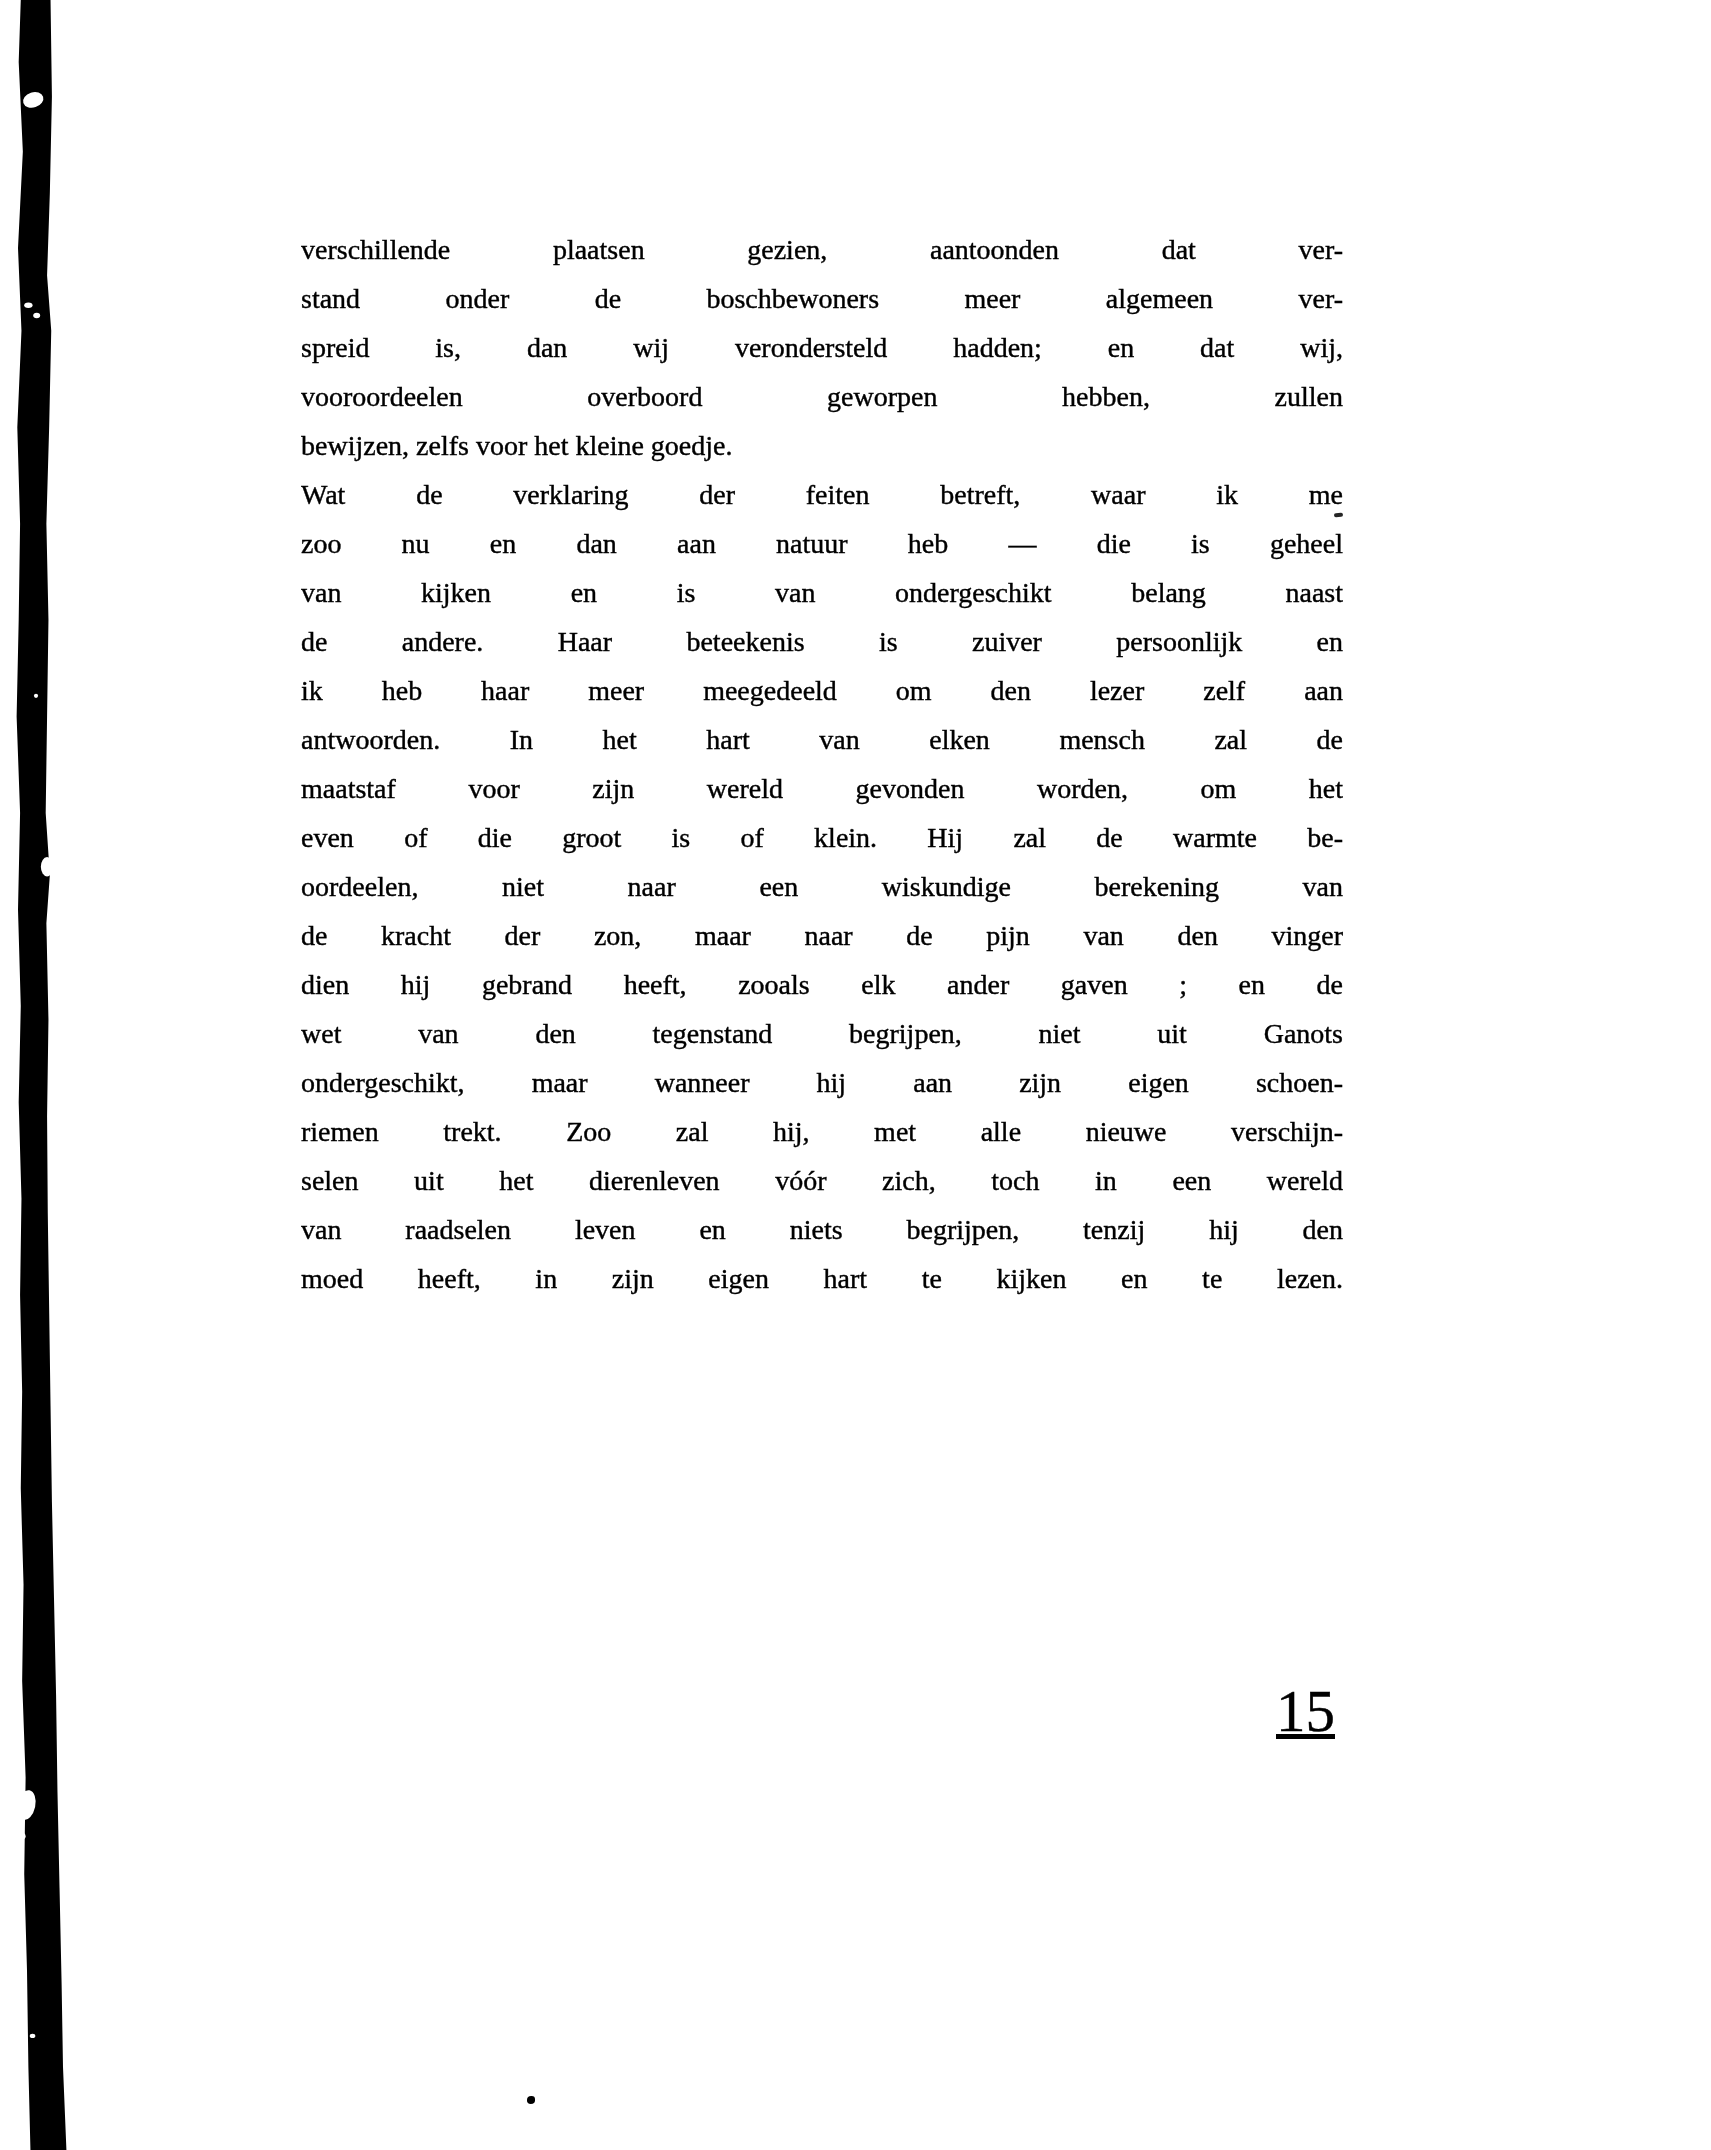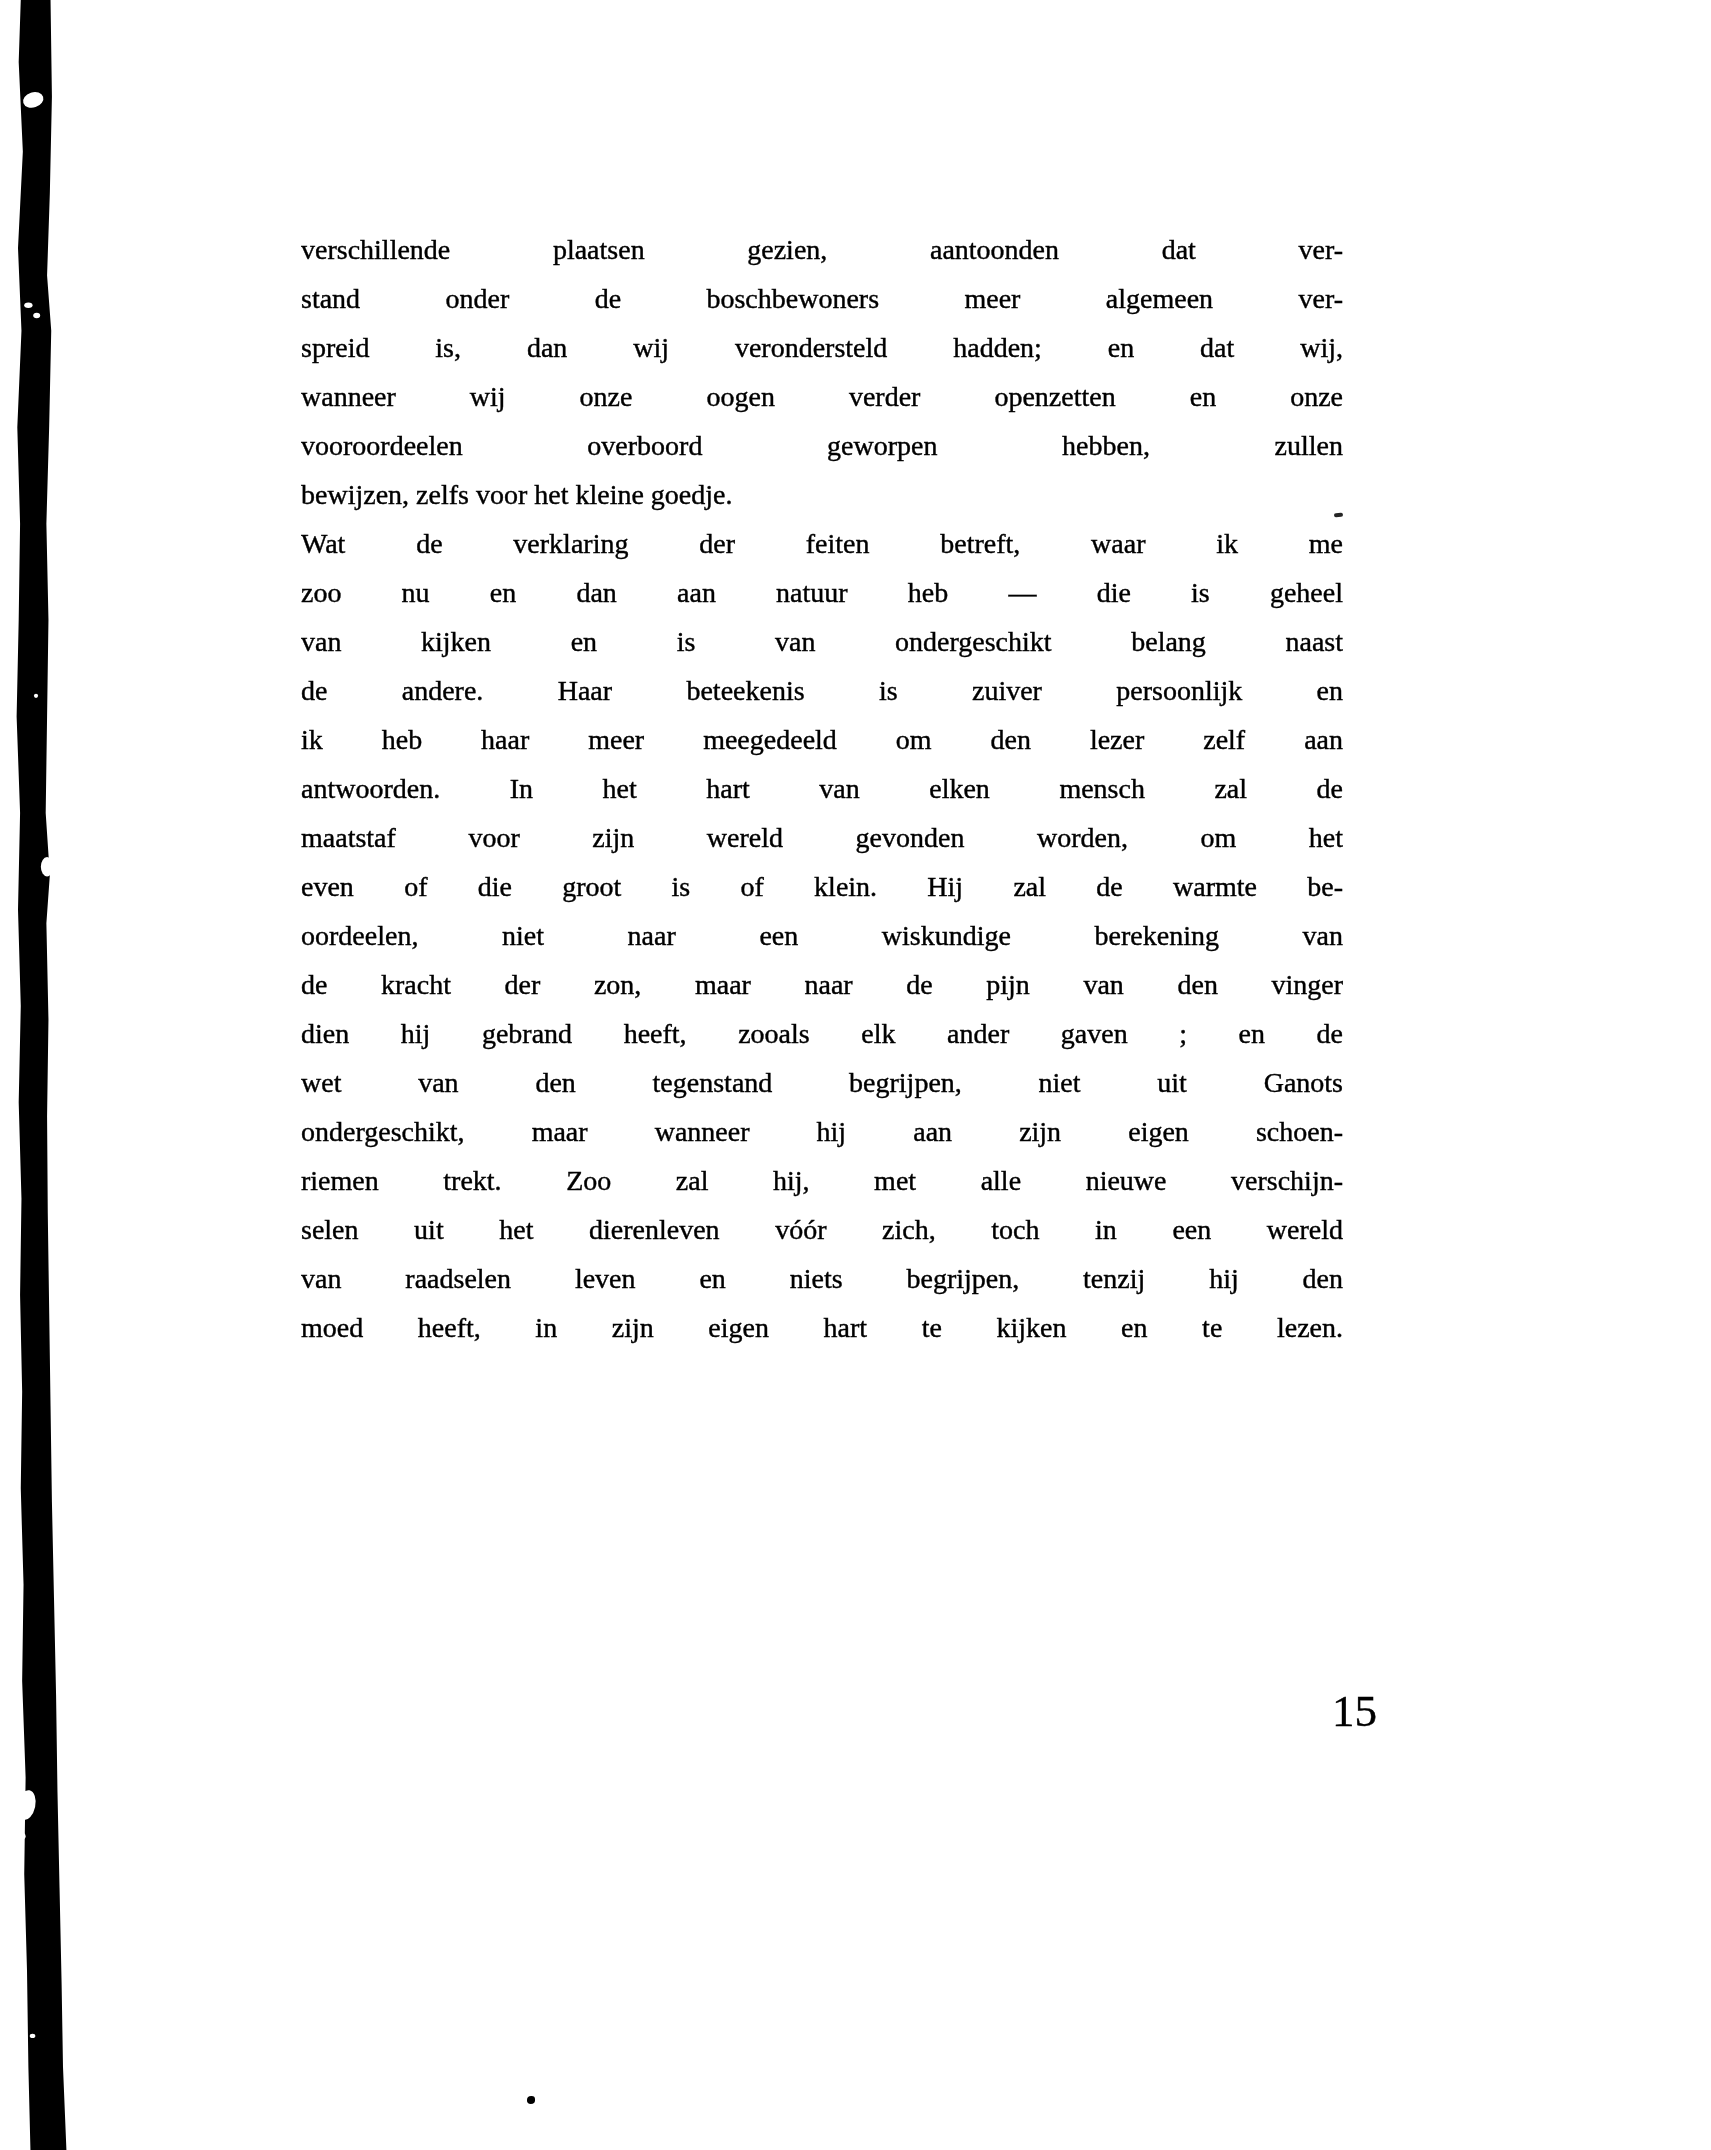--- a/index.html
+++ b/index.html
@@ -40,24 +40,25 @@
     height: 49px;
     overflow: hidden;
     text-align: justify;
     text-align-last: justify;
   }
   .line.para-end {
     text-align-last: left;
   }
   .page-number {
     position: absolute;
-    left: 1332px;
+    left: 1276px;
     top: 1689px;
-    font-size: 45px;
+    font-size: 59px;
     line-height: 45px;
+    text-decoration: underline;
     -webkit-text-stroke: 0.4px #000000;
   }
   .speck {
     position: absolute;
     background: #000000;
   }
   .speck-dot {
     left: 527px;
     top: 2096px;
     width: 8.3px;
@@ -95,21 +96,20 @@
     <ellipse cx="52" cy="1010" rx="3" ry="3" fill="#ffffff"></ellipse>
     <ellipse cx="38" cy="2620" rx="13" ry="22" fill="#ffffff" transform="rotate(12 38 2620)"></ellipse>
     <ellipse cx="31" cy="2665" rx="6" ry="5" fill="#ffffff"></ellipse>
     <ellipse cx="47" cy="2955" rx="4" ry="3" fill="#ffffff"></ellipse>
   </svg>
 
   <div class="text-block">
       <div class="line">verschillende plaatsen gezien, aantoonden dat ver-</div>
       <div class="line">stand onder de boschbewoners meer algemeen ver-</div>
       <div class="line">spreid is, dan wij verondersteld hadden; en dat wij,</div>
-      <div class="line">wanneer wij onze oogen verder openzetten en onze</div>
       <div class="line">vooroordeelen overboord geworpen hebben, zullen</div>
       <div class="line para-end">bewijzen, zelfs voor het kleine goedje.</div>
       <div class="line">Wat de verklaring der feiten betreft, waar ik me</div>
       <div class="line">zoo nu en dan aan natuur heb — die is geheel</div>
       <div class="line">van kijken en is van ondergeschikt belang naast</div>
       <div class="line">de andere. Haar beteekenis is zuiver persoonlijk en</div>
       <div class="line">ik heb haar meer meegedeeld om den lezer zelf aan</div>
       <div class="line">antwoorden. In het hart van elken mensch zal de</div>
       <div class="line">maatstaf voor zijn wereld gevonden worden, om het</div>
       <div class="line">even of die groot is of klein. Hij zal de warmte be-</div>

